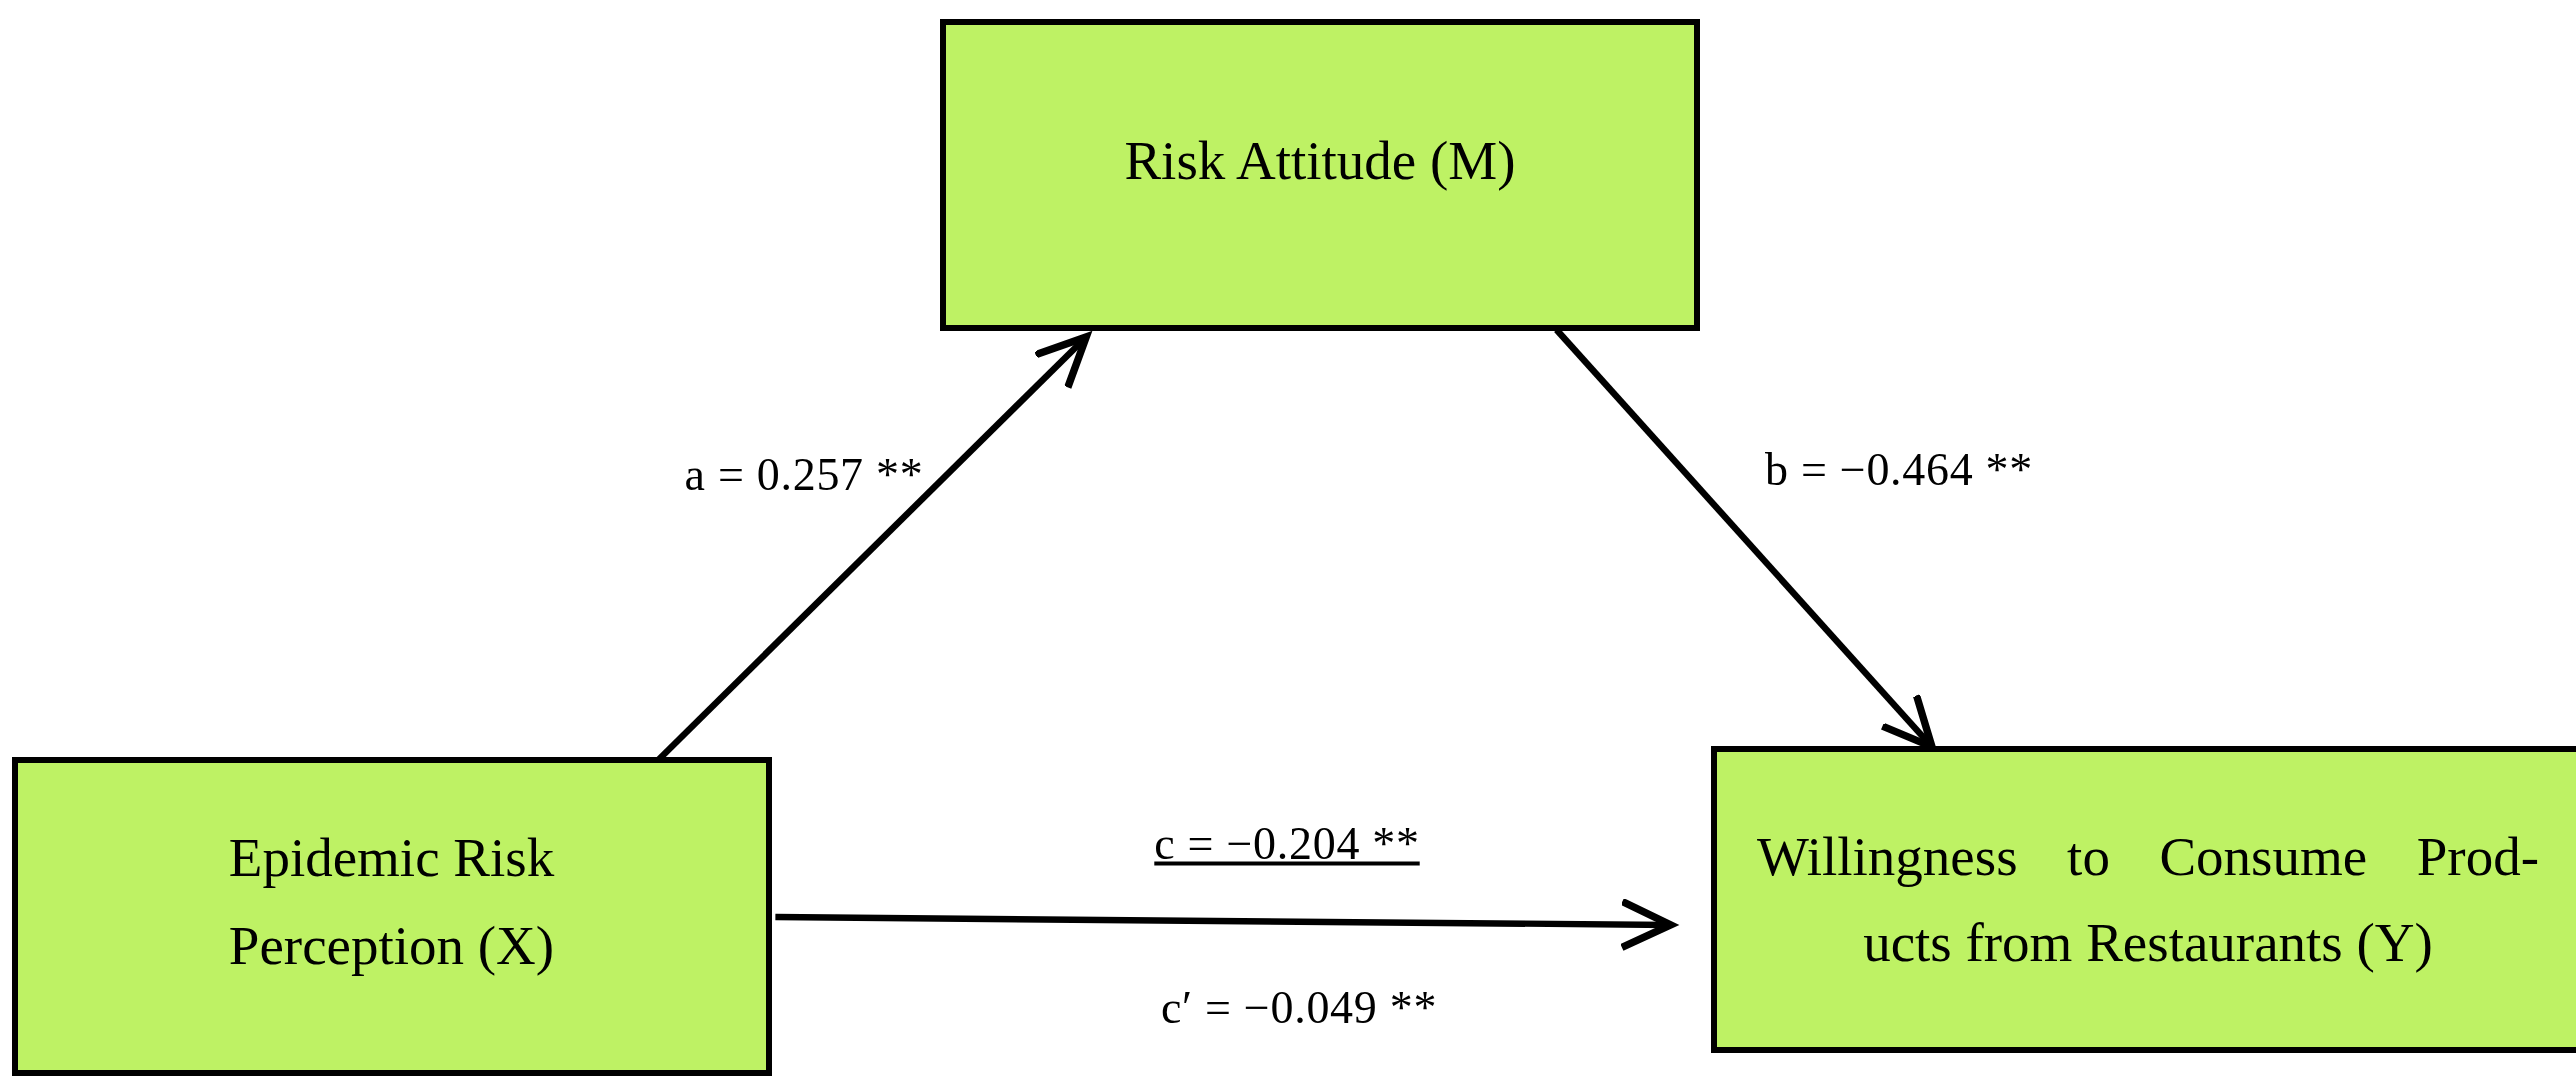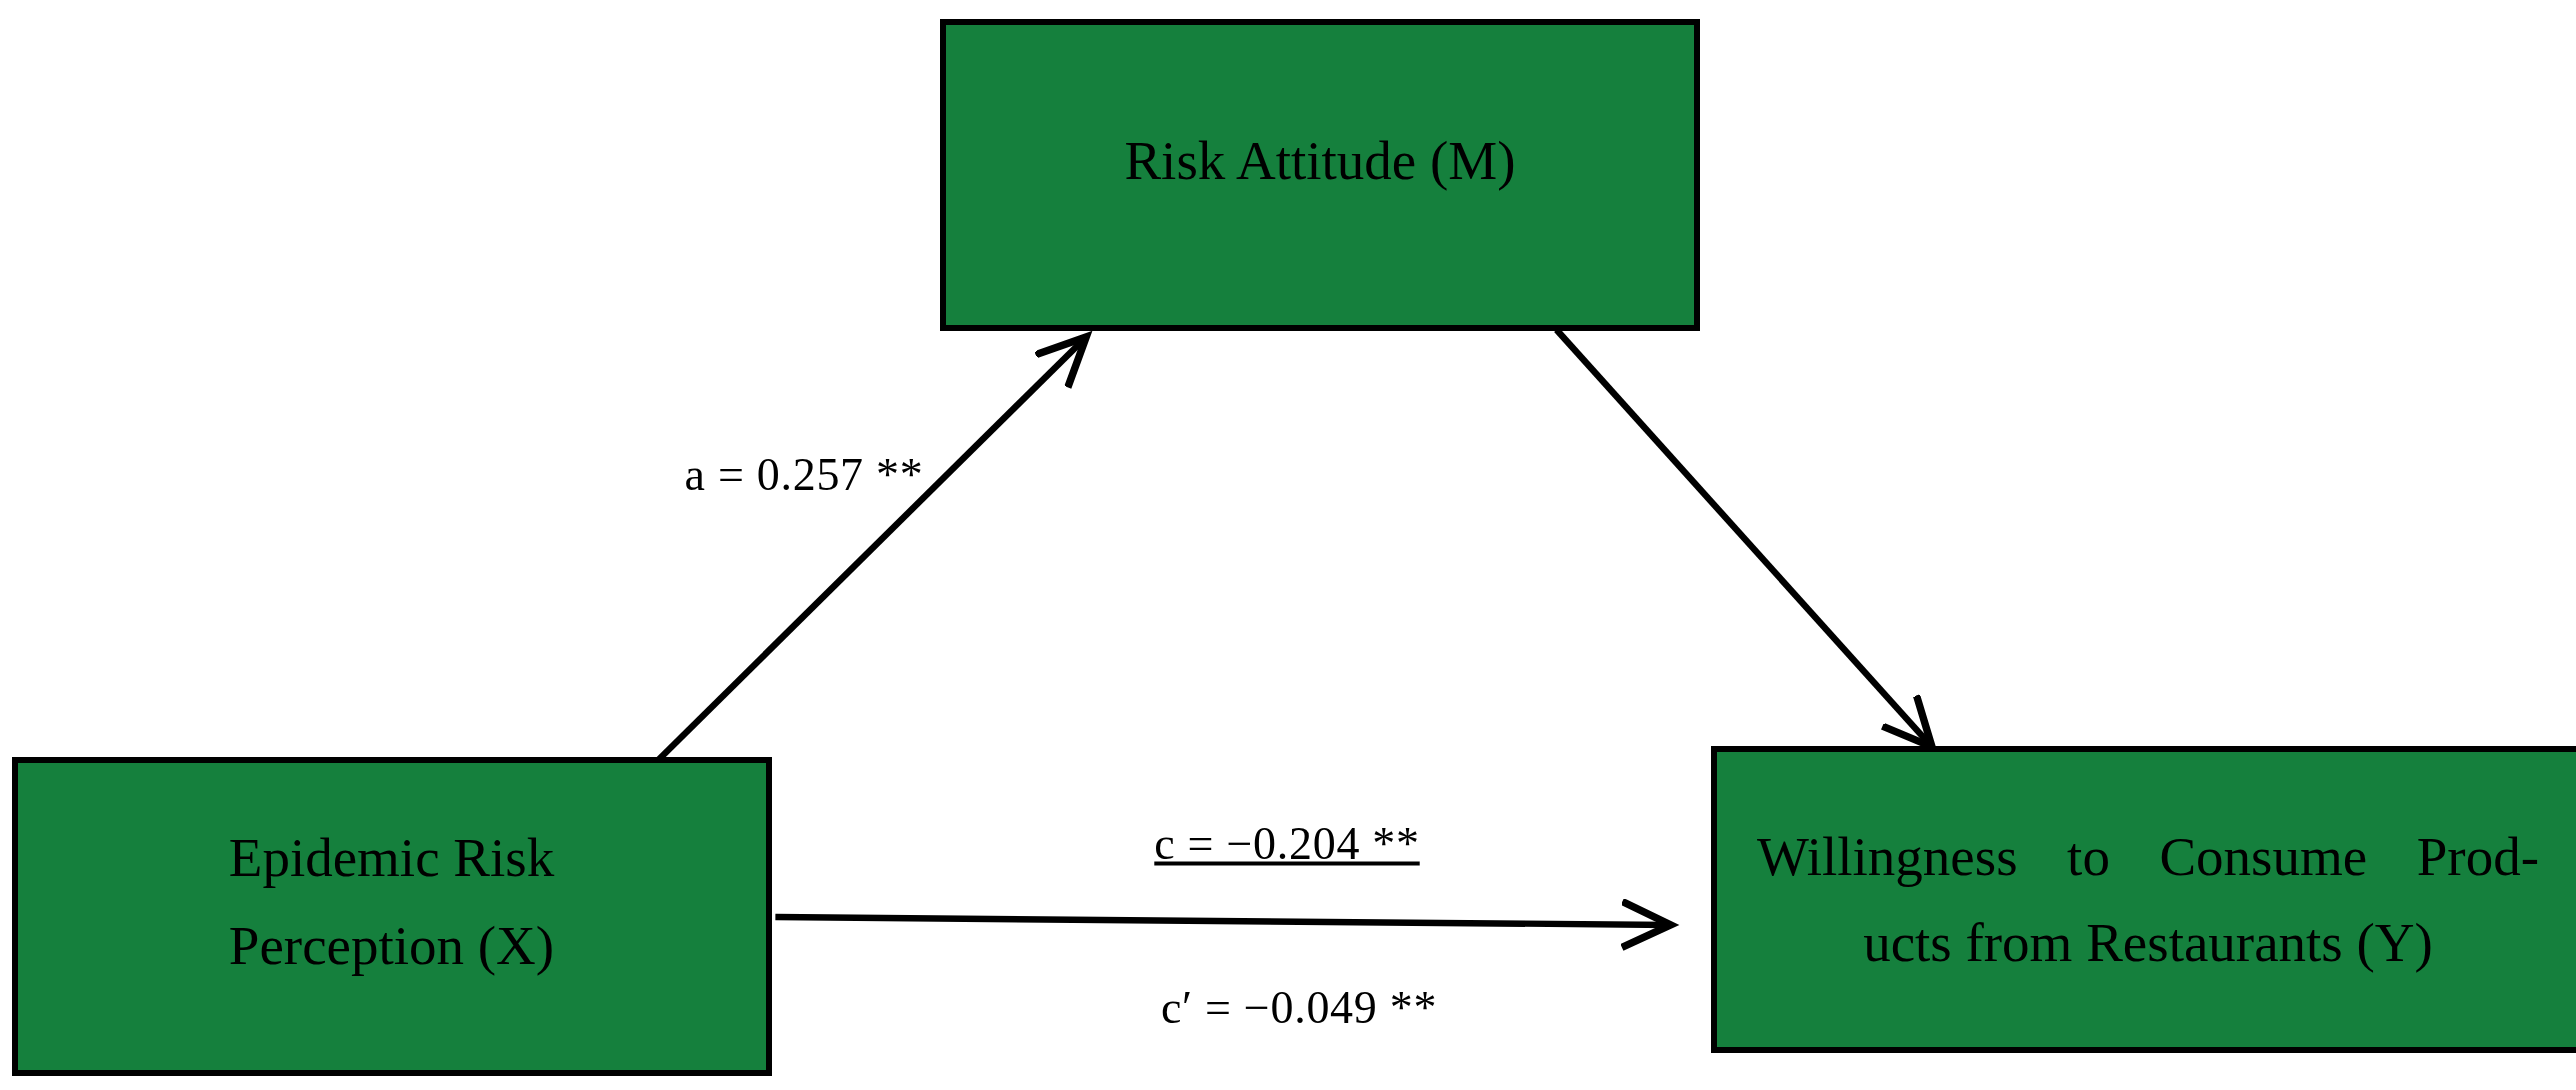--- a/index.html
+++ b/index.html
@@ -24,21 +24,21 @@
     position: absolute;
     inset: 0;
     width: 100%;
     height: 100%;
   }
   
   .box {
     position: absolute;
     box-sizing: border-box;
     border: 6.5px solid #000000;
-    background: #15803d;
+    background: #bef264;
     display: flex;
     align-items: center;
     justify-content: center;
     font-size: 55px;
     line-height: 88px;
   }
   .box-m {
     left: 940px; top: 19.4px;
     width: 760px; height: 312px;
     padding-bottom: 29px;
@@ -111,17 +111,18 @@
   </div>
 
   <div class="box box-y">
     <div class="inner">
       <div class="line-justify">Willingness to Consume Prod-</div>
       <div class="line-left">ucts from Restaurants (Y)</div>
     </div>
   </div>
 
   <div class="plabel plabel-a">a = 0.257 **</div>
+  <div class="plabel plabel-b">b = −0.464 **</div>
   <div class="plabel plabel-c">c = −0.204 **</div>
   <div class="plabel plabel-cprime">c′ = −0.049 **</div>
 
 </div>
 
 
 </body></html>

